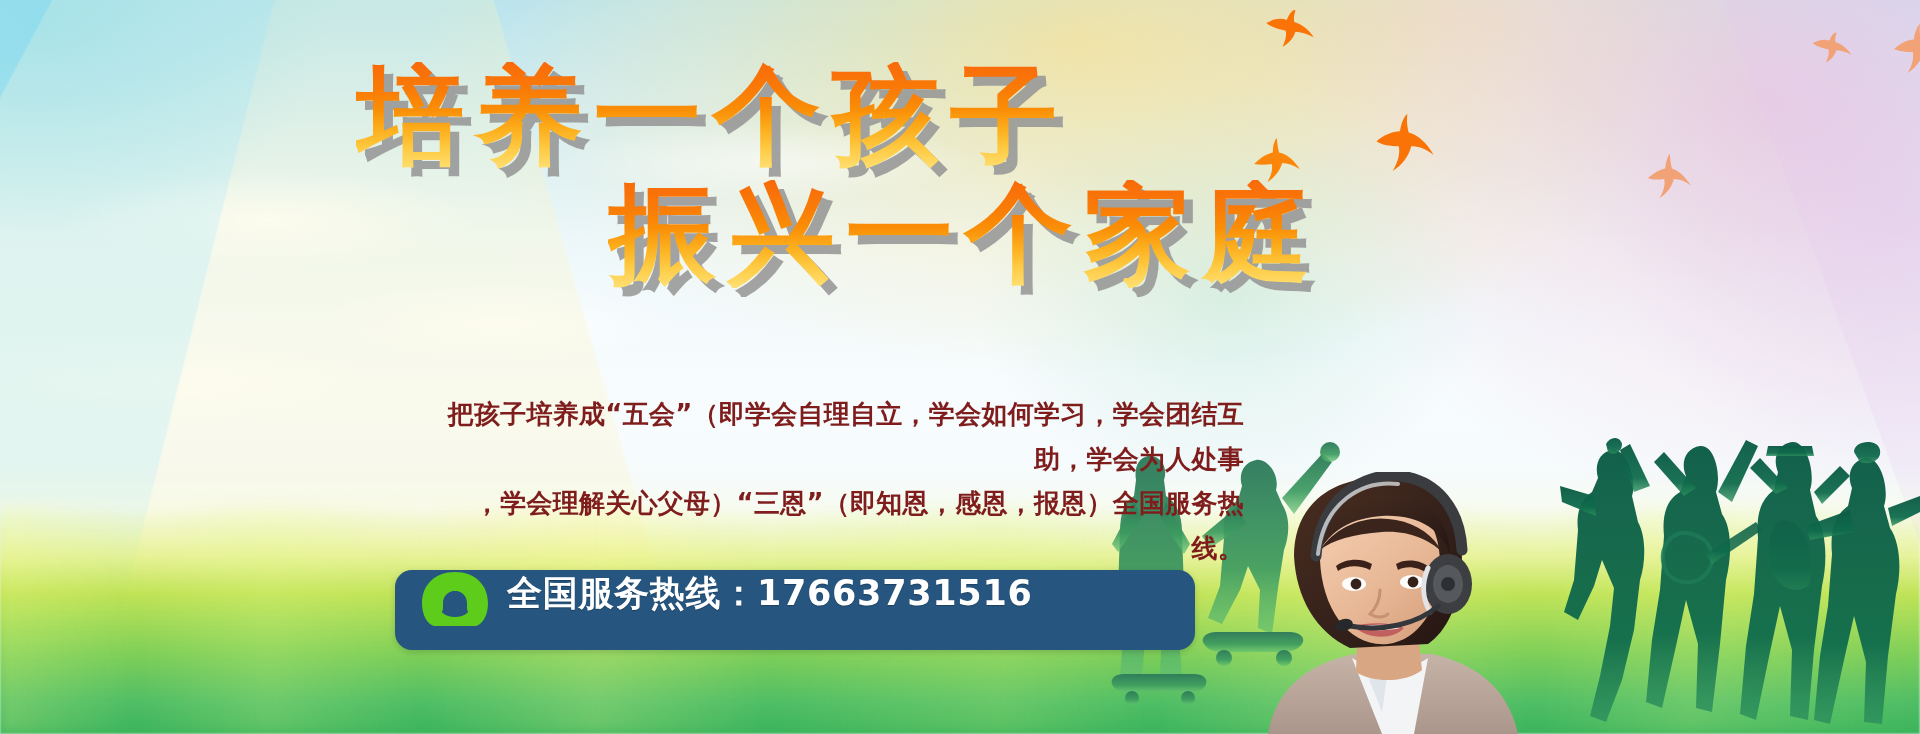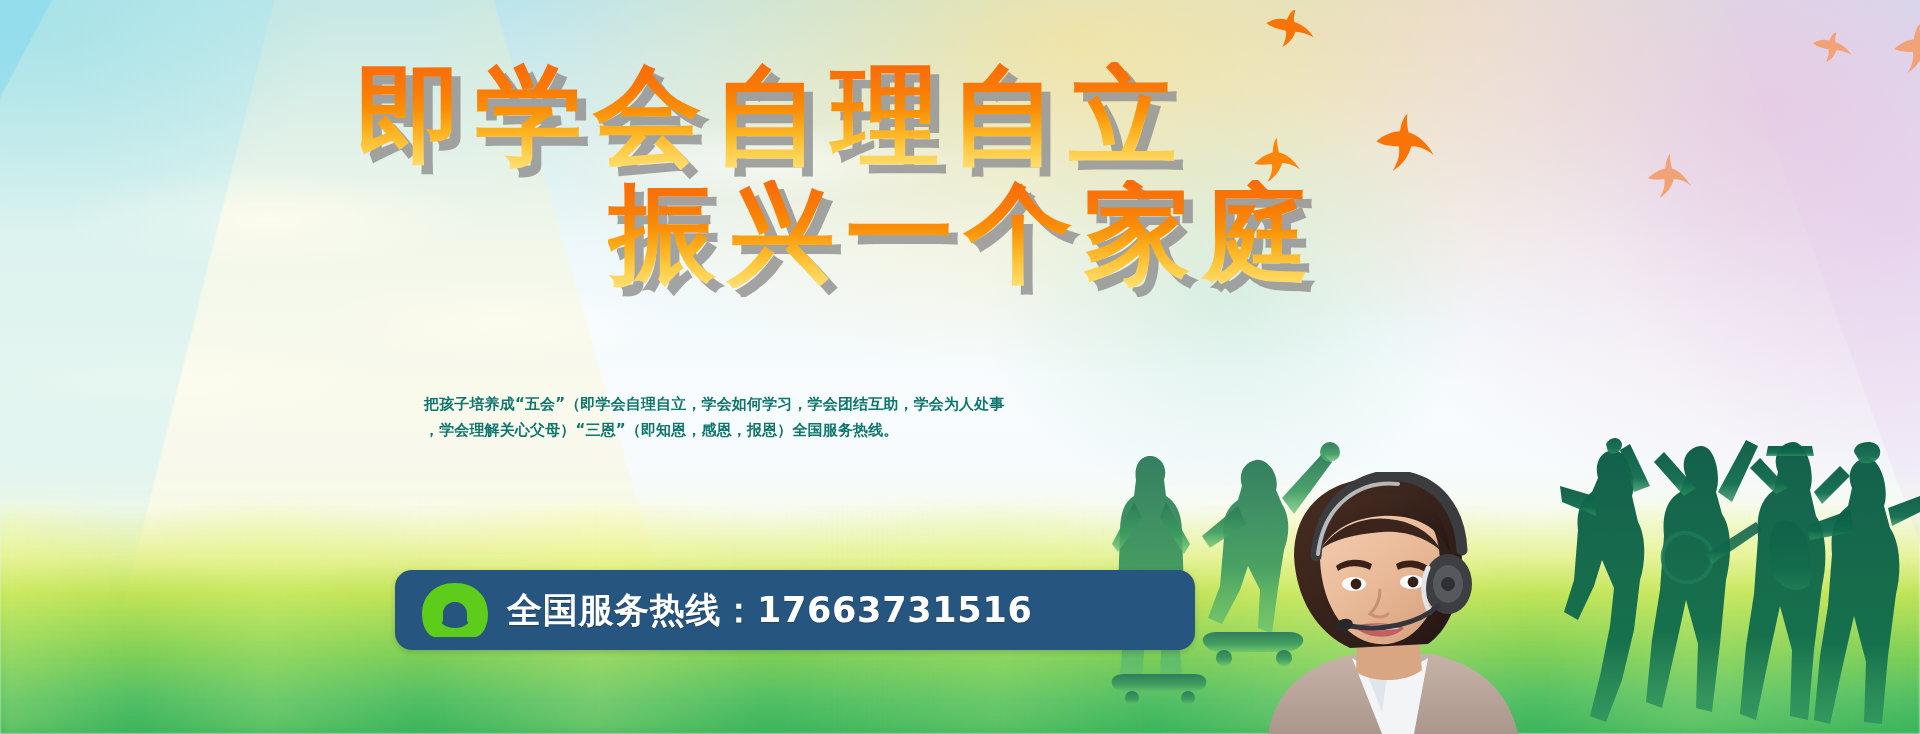--- a/index.html
+++ b/index.html
@@ -105,32 +105,32 @@
     -webkit-text-fill-color:transparent;
     filter:drop-shadow(9px 9px 0 rgba(150,150,150,0.88));
   }
   .headline-1{left:356px;top:62px;font-size:108px;line-height:1;}
   .headline-2{left:576px;top:180px;font-size:108px;line-height:1;margin-left:32px;}
 
   
   .subtitle{
     position:absolute;left:424px;top:392px;width:820px;
     font-family:"DejaVu Sans","Liberation Sans",sans-serif;
-    font-size:15px;font-weight:bold;line-height:1.72;
-    color:#0f766e;letter-spacing:.01em;
-    text-align:left;
+    font-size:26px;font-weight:bold;line-height:1.72;
+    color:#7f1d1d;letter-spacing:.01em;
+    text-align:right;
   }
 
   
   .hotline{
     position:absolute;left:395px;top:570px;
     width:800px;height:80px;
     background:#26557f;
     border-radius:17px;
-    display:flex;align-items:center;
+    display:flex;align-items:flex-start;
     box-shadow:0 2px 6px rgba(0,0,0,0.16);
   }
   .hotline-icon{
     width:68px;height:58px;margin-left:26px;margin-right:18px;
     flex:0 0 auto;display:flex;align-items:center;justify-content:center;
   }
   .hotline-text{
     color:#ffffff;
     font-family:"DejaVu Sans","Liberation Sans",sans-serif;
     font-weight:bold;
@@ -359,21 +359,21 @@
         <ellipse cx="216" cy="112" rx="15" ry="19" fill="#55585c"></ellipse>
         <circle cx="216" cy="112" r="7" fill="#2d2f32"></circle>
         <path d="M196 96 C190 110 190 126 198 140" fill="none" stroke="#e2e4e7" stroke-width="5" stroke-linecap="round"></path>
 
         <path d="M206 134 C186 152 150 160 118 154" fill="none" stroke="#33363a" stroke-width="5" stroke-linecap="round"></path>
         <ellipse cx="112" cy="153" rx="9" ry="6" fill="#26282b" transform="rotate(-14 112 153)"></ellipse>
       </g>
     </svg>
   </div>
 
-  <div class="headline headline-1">即学会自理自立</div>
+  <div class="headline headline-1">培养一个孩子</div>
   <div class="headline headline-2">振兴一个家庭</div>
 
   <div class="subtitle">
     <div>把孩子培养成“五会”（即学会自理自立，学会如何学习，学会团结互助，学会为人处事</div>
     <div>，学会理解关心父母）“三恩”（即知恩，感恩，报恩）全国服务热线。</div>
   </div>
 
   <div class="hotline">
     <div class="hotline-icon">
       <svg width="68" height="58" viewBox="0 0 68 58">

